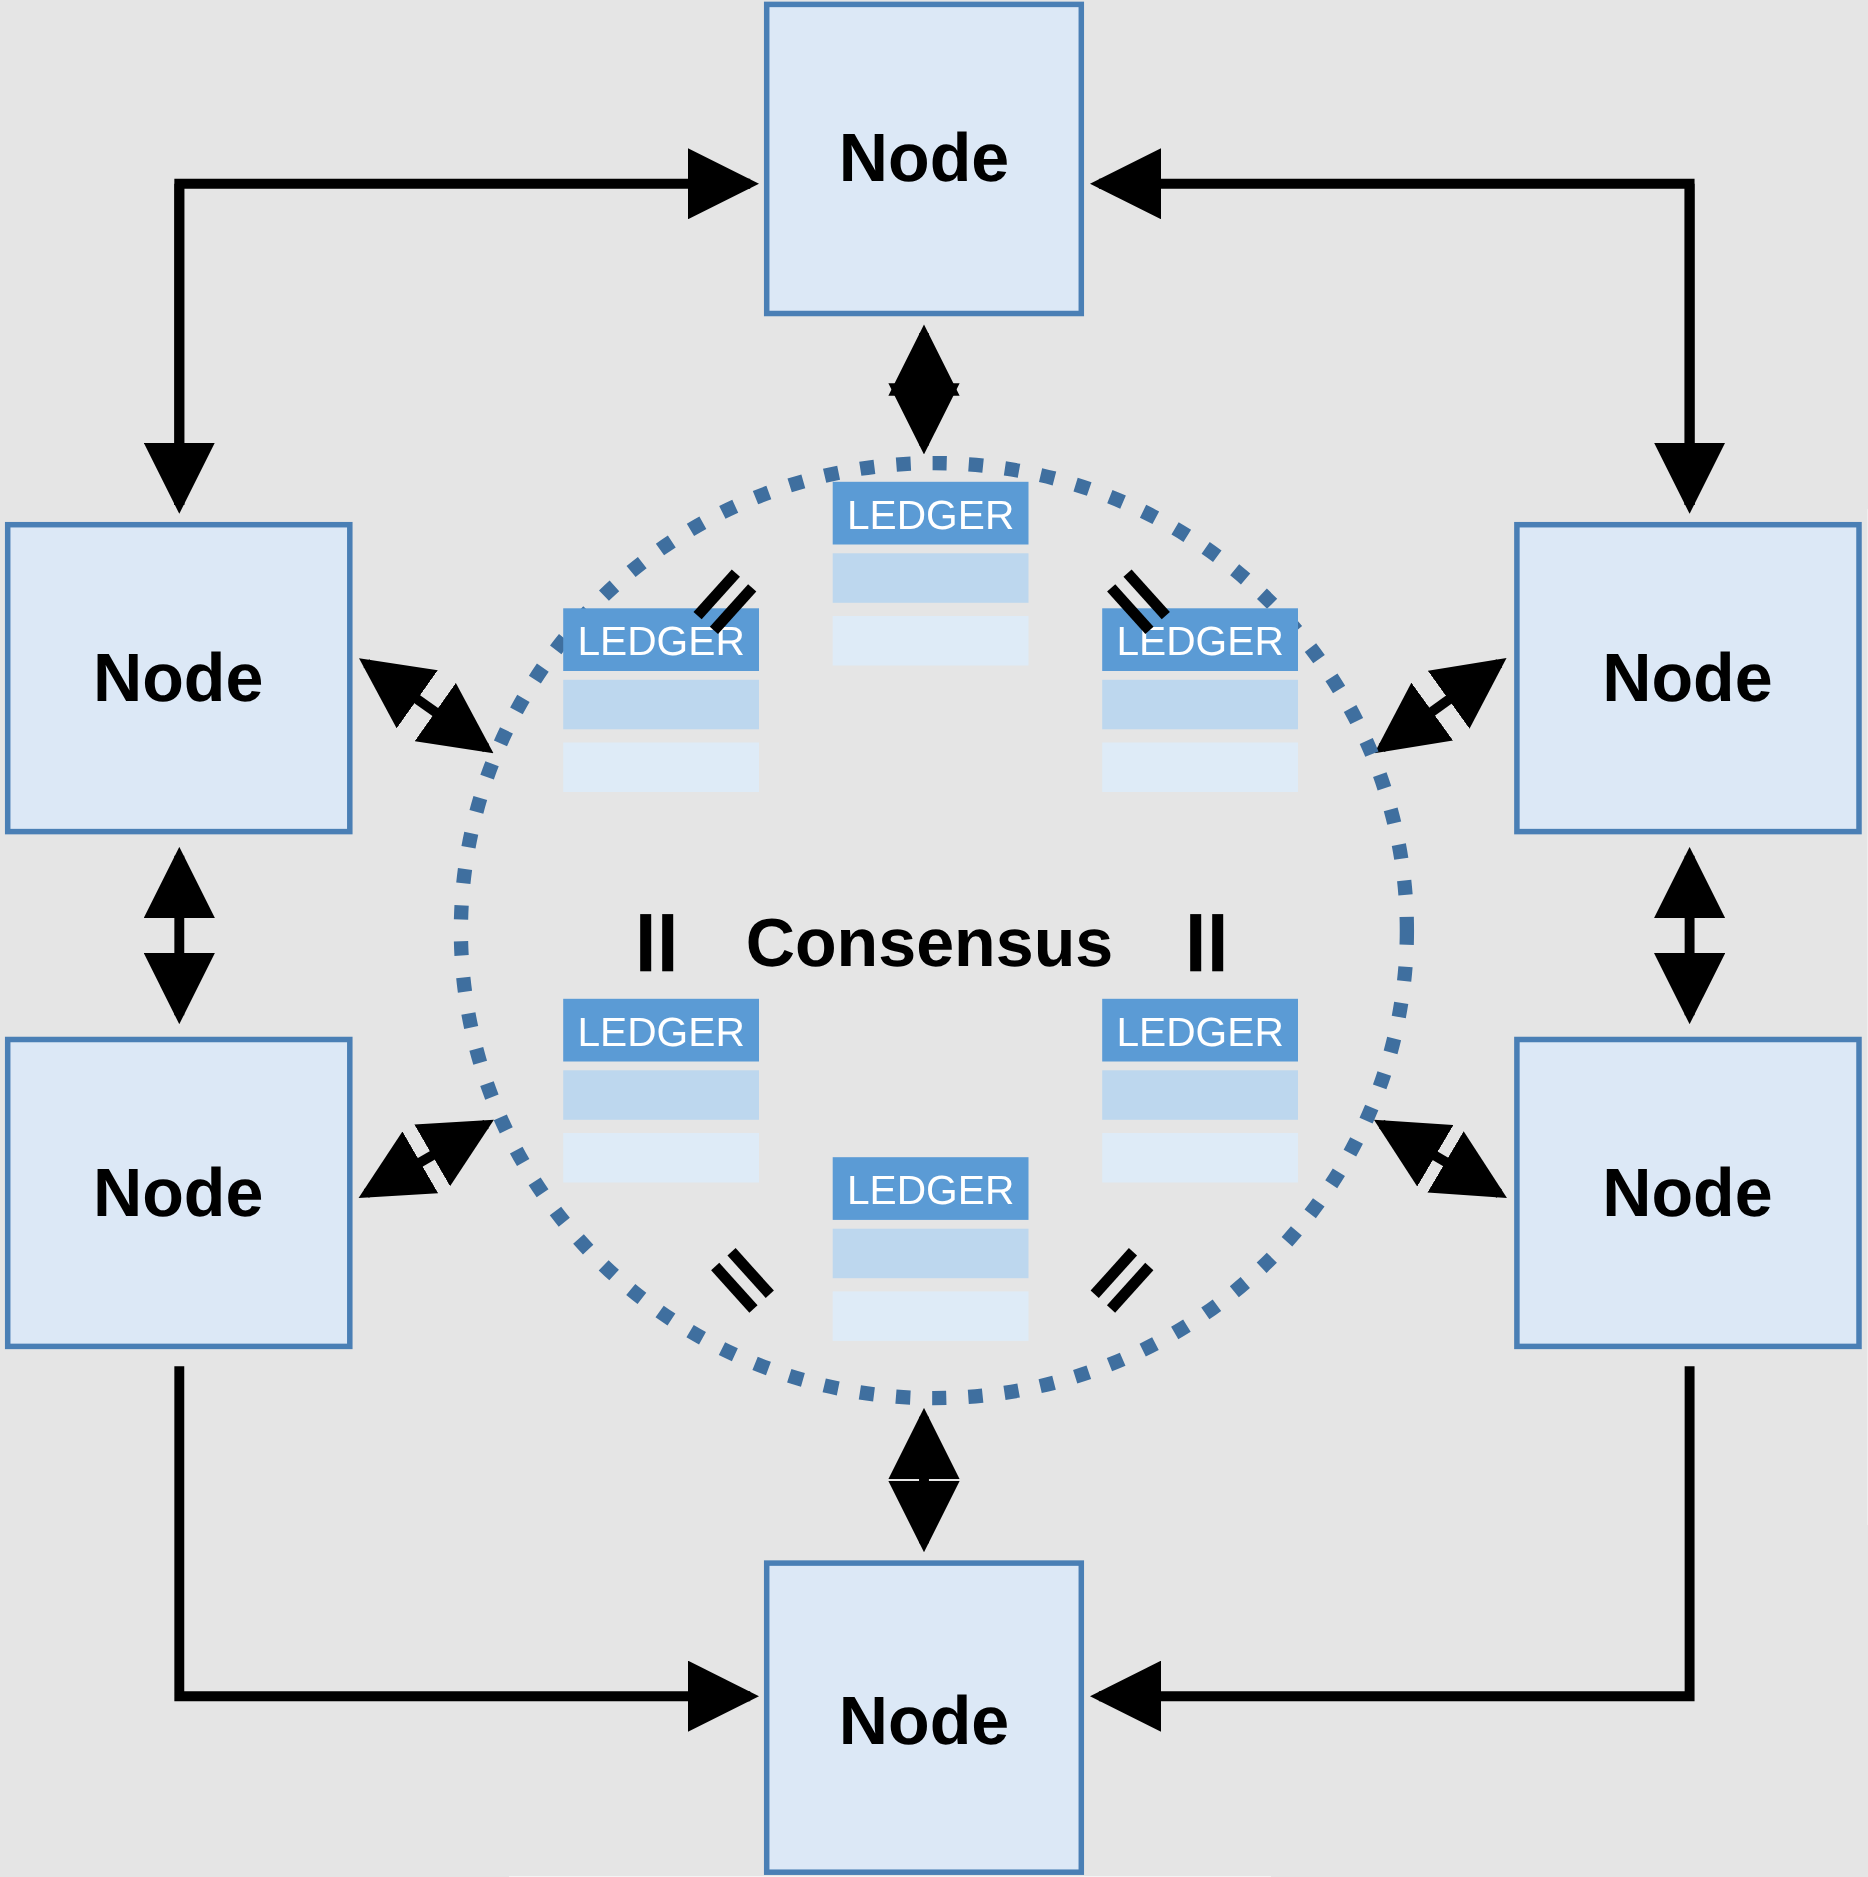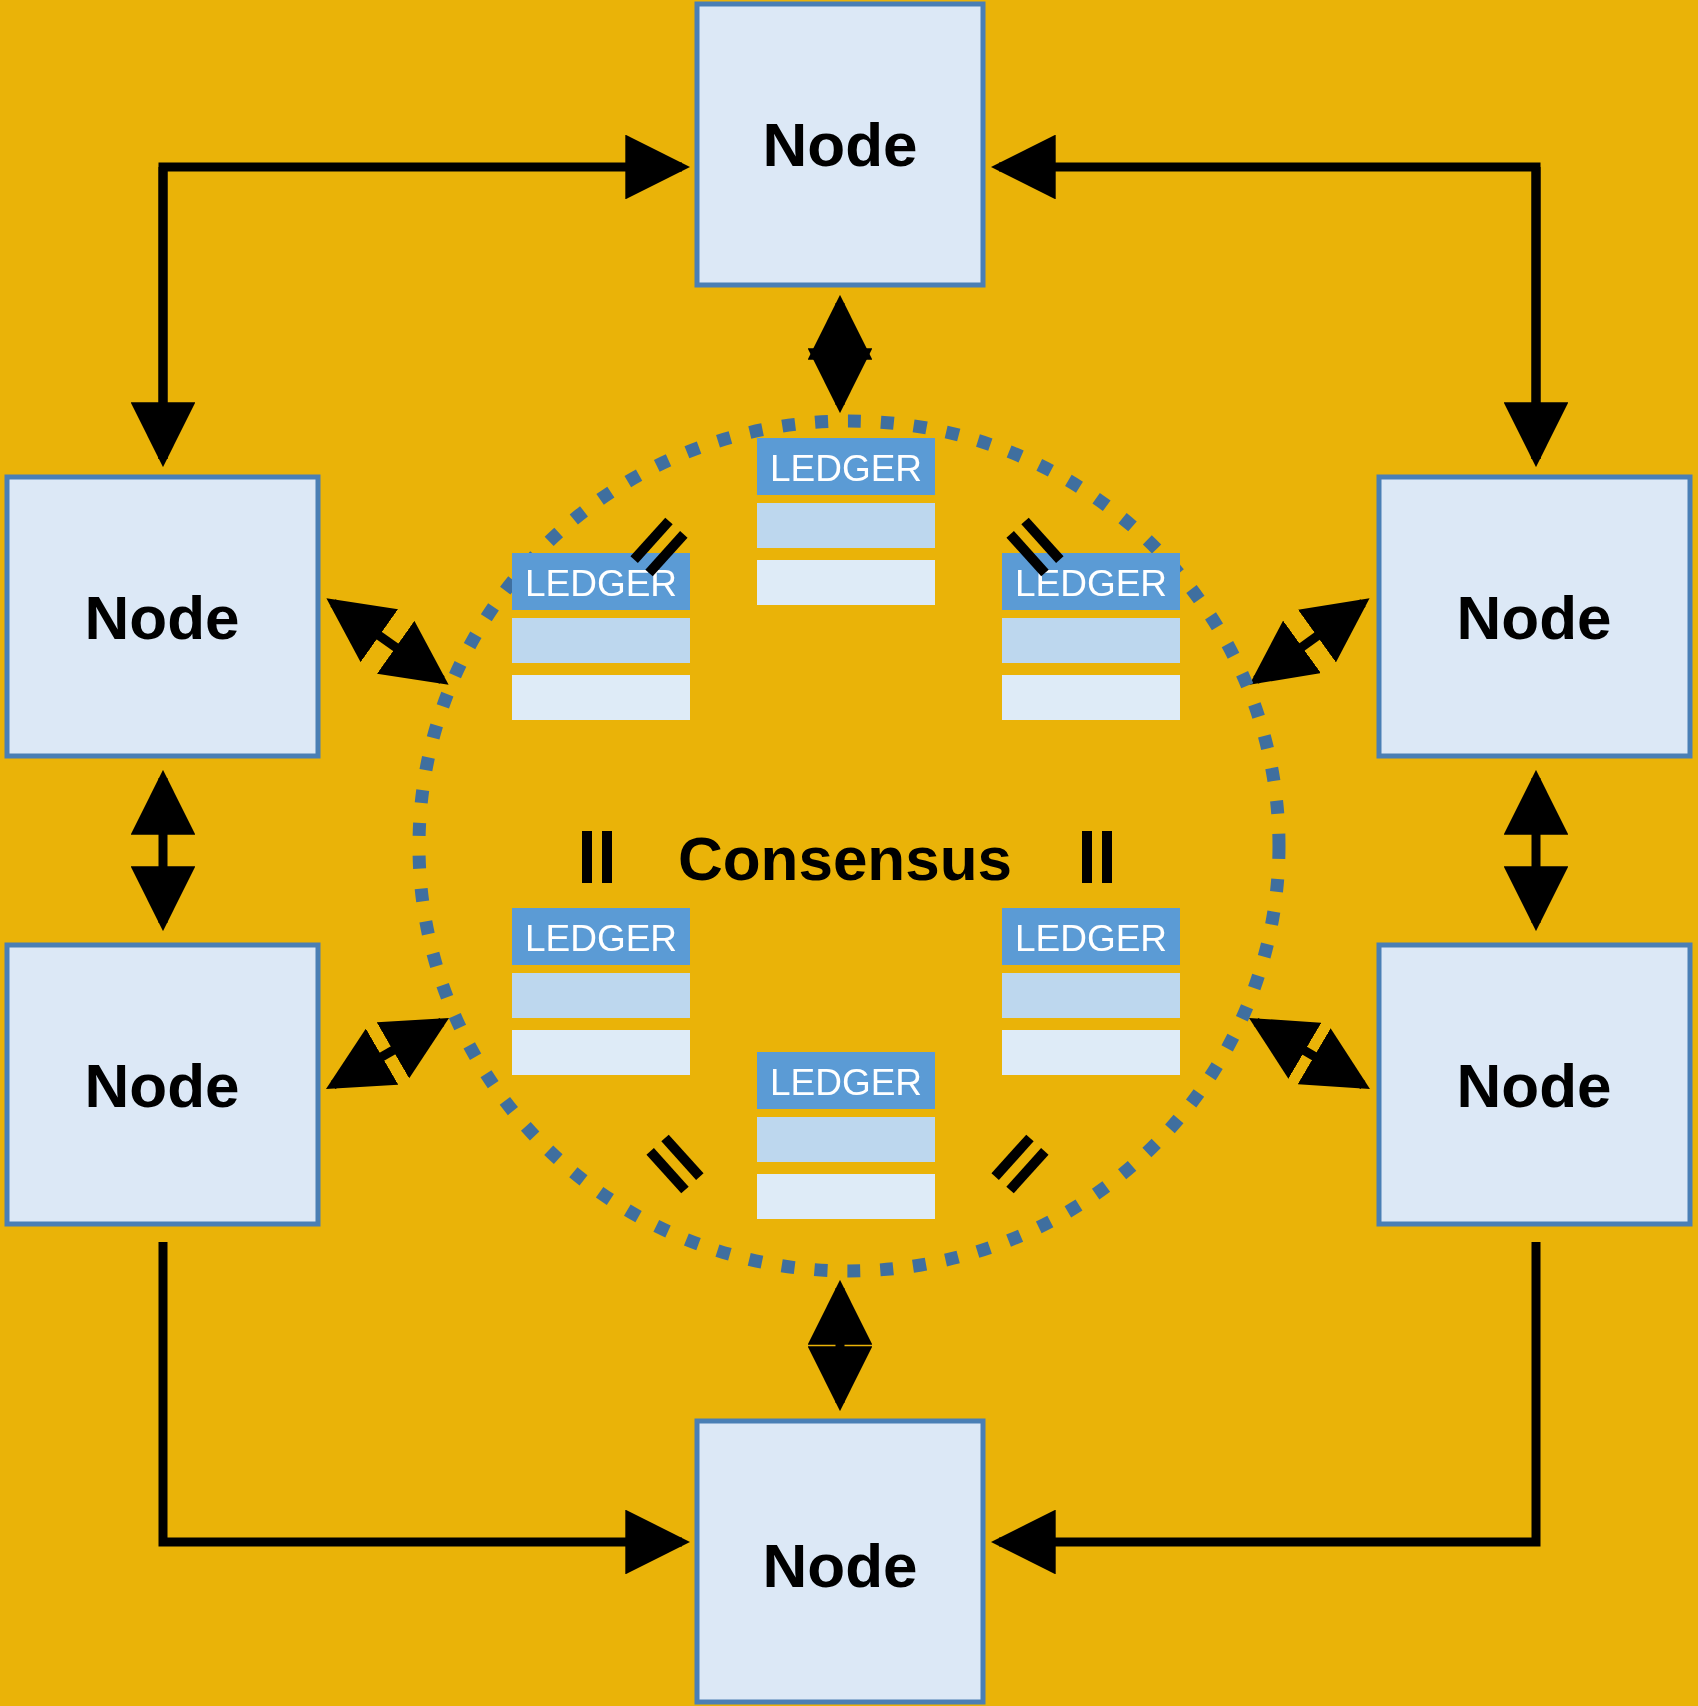--- a/index.html
+++ b/index.html
@@ -10,21 +10,21 @@
   body {
     width: 1698px;
     height: 1706px;
     font-family: "Liberation Sans", sans-serif;
     overflow: hidden;
   }
   #stage {
     position: relative;
     width: 1698px;
     height: 1706px;
-    background: #eab308;
+    background: #e5e5e5;
   }
   #diagram-svg {
     position: absolute;
     left: 0;
     top: 0;
     width: 1698px;
     height: 1706px;
   }
   .node-label {
     font-family: "Liberation Sans", sans-serif;

